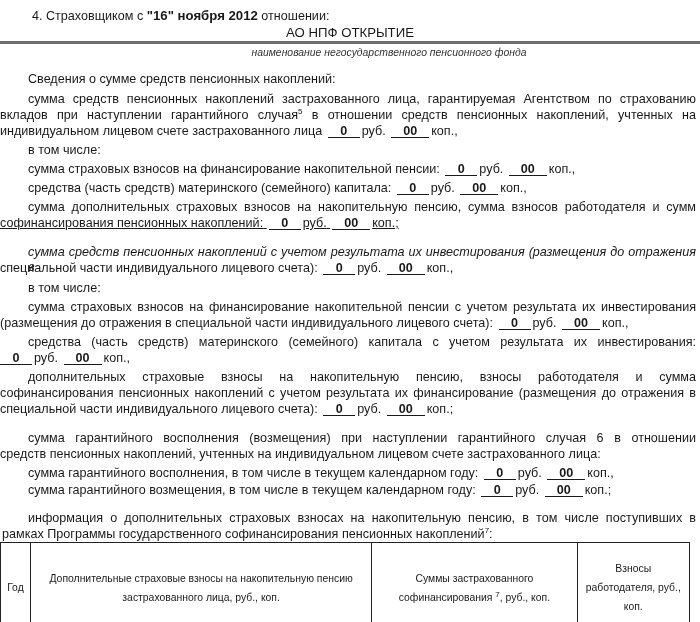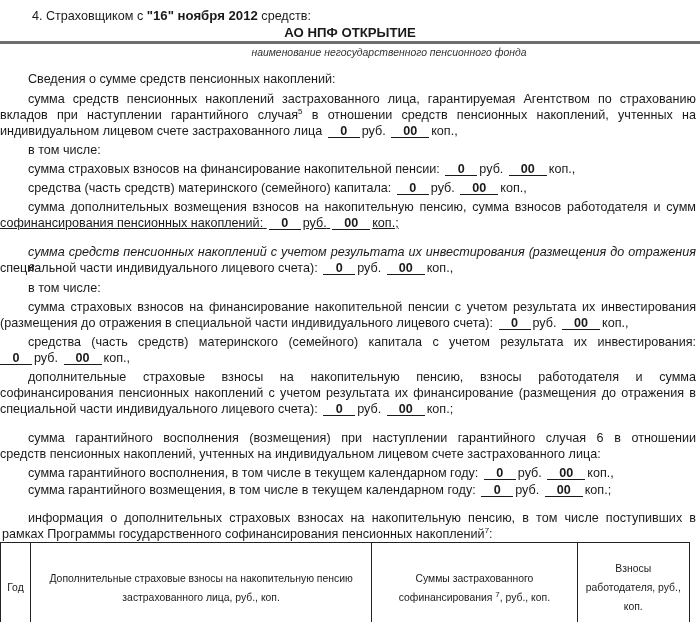--- a/index.html
+++ b/index.html
@@ -27,23 +27,23 @@
     td, th { border: 1px solid #222; text-align: center; font-weight: normal; vertical-align: middle; padding: 16px 4px; line-height: 19px; }
     th { height: 48px; }
     td { height: 26px; }
   </style>
 </head>
 <body>
 
 <div class="abs" style="left:32px; top:8px; font-size:12.6px;">
   <span>4. Страховщиком с</span>
   <b style="font-size:13.2px;">"16" ноября 2012</b>
-  <span>средств:</span>
+  <span>отношении:</span>
 </div>
-<div class="abs" style="left:0; width:700px; top:25px; text-align:center; font-weight:bold; font-size:13.2px;">АО НПФ ОТКРЫТИЕ</div>
+<div class="abs" style="left:0; width:700px; top:25px; text-align:center; font-weight:normal; font-size:13.2px;">АО НПФ ОТКРЫТИЕ</div>
 <div class="rule"></div>
 <div class="abs" style="left:0; width:700px; top:47px; text-align:center; font-style:italic; font-size:10.4px; color:#333;padding-left:39px;">наименование негосударственного пенсионного фонда</div>
 
 <div class="line ind" style="top:72px;">Сведения о сумме средств пенсионных накоплений:</div>
 <div class="line ind just" style="top:92px;">сумма средств пенсионных накоплений застрахованного лица, гарантируемая Агентством по страхованию</div>
 <div class="line just" style="top:108px;">
   <span>вкладов при наступлении гарантийного случая</span><sup>5</sup><span> в отношении средств пенсионных накоплений, учтенных на</span>
 </div>
 <div class="line" style="top:124px;">
   <span>индивидуальном лицевом счете застрахованного лица</span>
@@ -54,21 +54,21 @@
 <div class="line ind" style="top:162px;">
   <span>сумма страховых взносов на финансирование накопительной пенсии:</span>
   <span class="u u1">0</span><span>руб.</span>
   <span class="u u2">00</span><span>коп.,</span>
 </div>
 <div class="line ind" style="top:181px;">
   <span>средства (часть средств) материнского (семейного) капитала:</span>
   <span class="u u1">0</span><span>руб.</span>
   <span class="u u2">00</span><span>коп.,</span>
 </div>
-<div class="line ind just" style="top:200px;">сумма дополнительных возмещения взносов на накопительную пенсию, сумма взносов работодателя и сумм</div>
+<div class="line ind just" style="top:200px;">сумма дополнительных страховых взносов на накопительную пенсию, сумма взносов работодателя и сумм</div>
 <div class="line" style="top:216px;text-decoration:underline;">
   <span>софинансирования пенсионных накоплений:</span>
   <span class="u u1">0</span><span>руб.</span>
   <span class="u u2">00</span><span>коп.;</span>
 </div>
 
 <div class="line ind just" style="top:245px;font-style:italic;">сумма средств пенсионных накоплений с учетом результата их инвестирования (размещения до отражения в</div>
 <div class="line" style="top:261px;">
   <span>специальной части индивидуального лицевого счета):</span>
   <span class="u u1">0</span><span>руб.</span>
@@ -79,21 +79,21 @@
 <div class="line" style="top:316px;">
   <span>(размещения до отражения в специальной части индивидуального лицевого счета):</span>
   <span class="u u1">0</span><span>руб.</span>
   <span class="u u2">00</span><span>коп.,</span>
 </div>
 <div class="line ind just" style="top:335px;">средства (часть средств) материнского (семейного) капитала с учетом результата их инвестирования:</div>
 <div class="line" style="top:351px;">
   <span class="u u1" style="margin-left:0;">0</span><span>руб.</span>
   <span class="u u2">00</span><span>коп.,</span>
 </div>
-<div class="line ind just" style="top:370px;">дополнительные страховые взносы на накопительную пенсию, взносы работодателя и сумма</div>
+<div class="line ind just" style="top:370px;">дополнительных страховые взносы на накопительную пенсию, взносы работодателя и сумма</div>
 <div class="line just" style="top:386px;">софинансирования пенсионных накоплений с учетом результата их финансирование (размещения до отражения в</div>
 <div class="line" style="top:402px;">
   <span>специальной части индивидуального лицевого счета):</span>
   <span class="u u1">0</span><span>руб.</span>
   <span class="u u2">00</span><span>коп.;</span>
 </div>
 
 <div class="line ind just" style="top:431px;">сумма гарантийного восполнения (возмещения) при наступлении гарантийного случая 6 в отношении</div>
 <div class="line" style="top:447px;">средств пенсионных накоплений, учтенных на индивидуальном лицевом счете застрахованного лица:</div>
 <div class="line ind" style="top:466px;">

